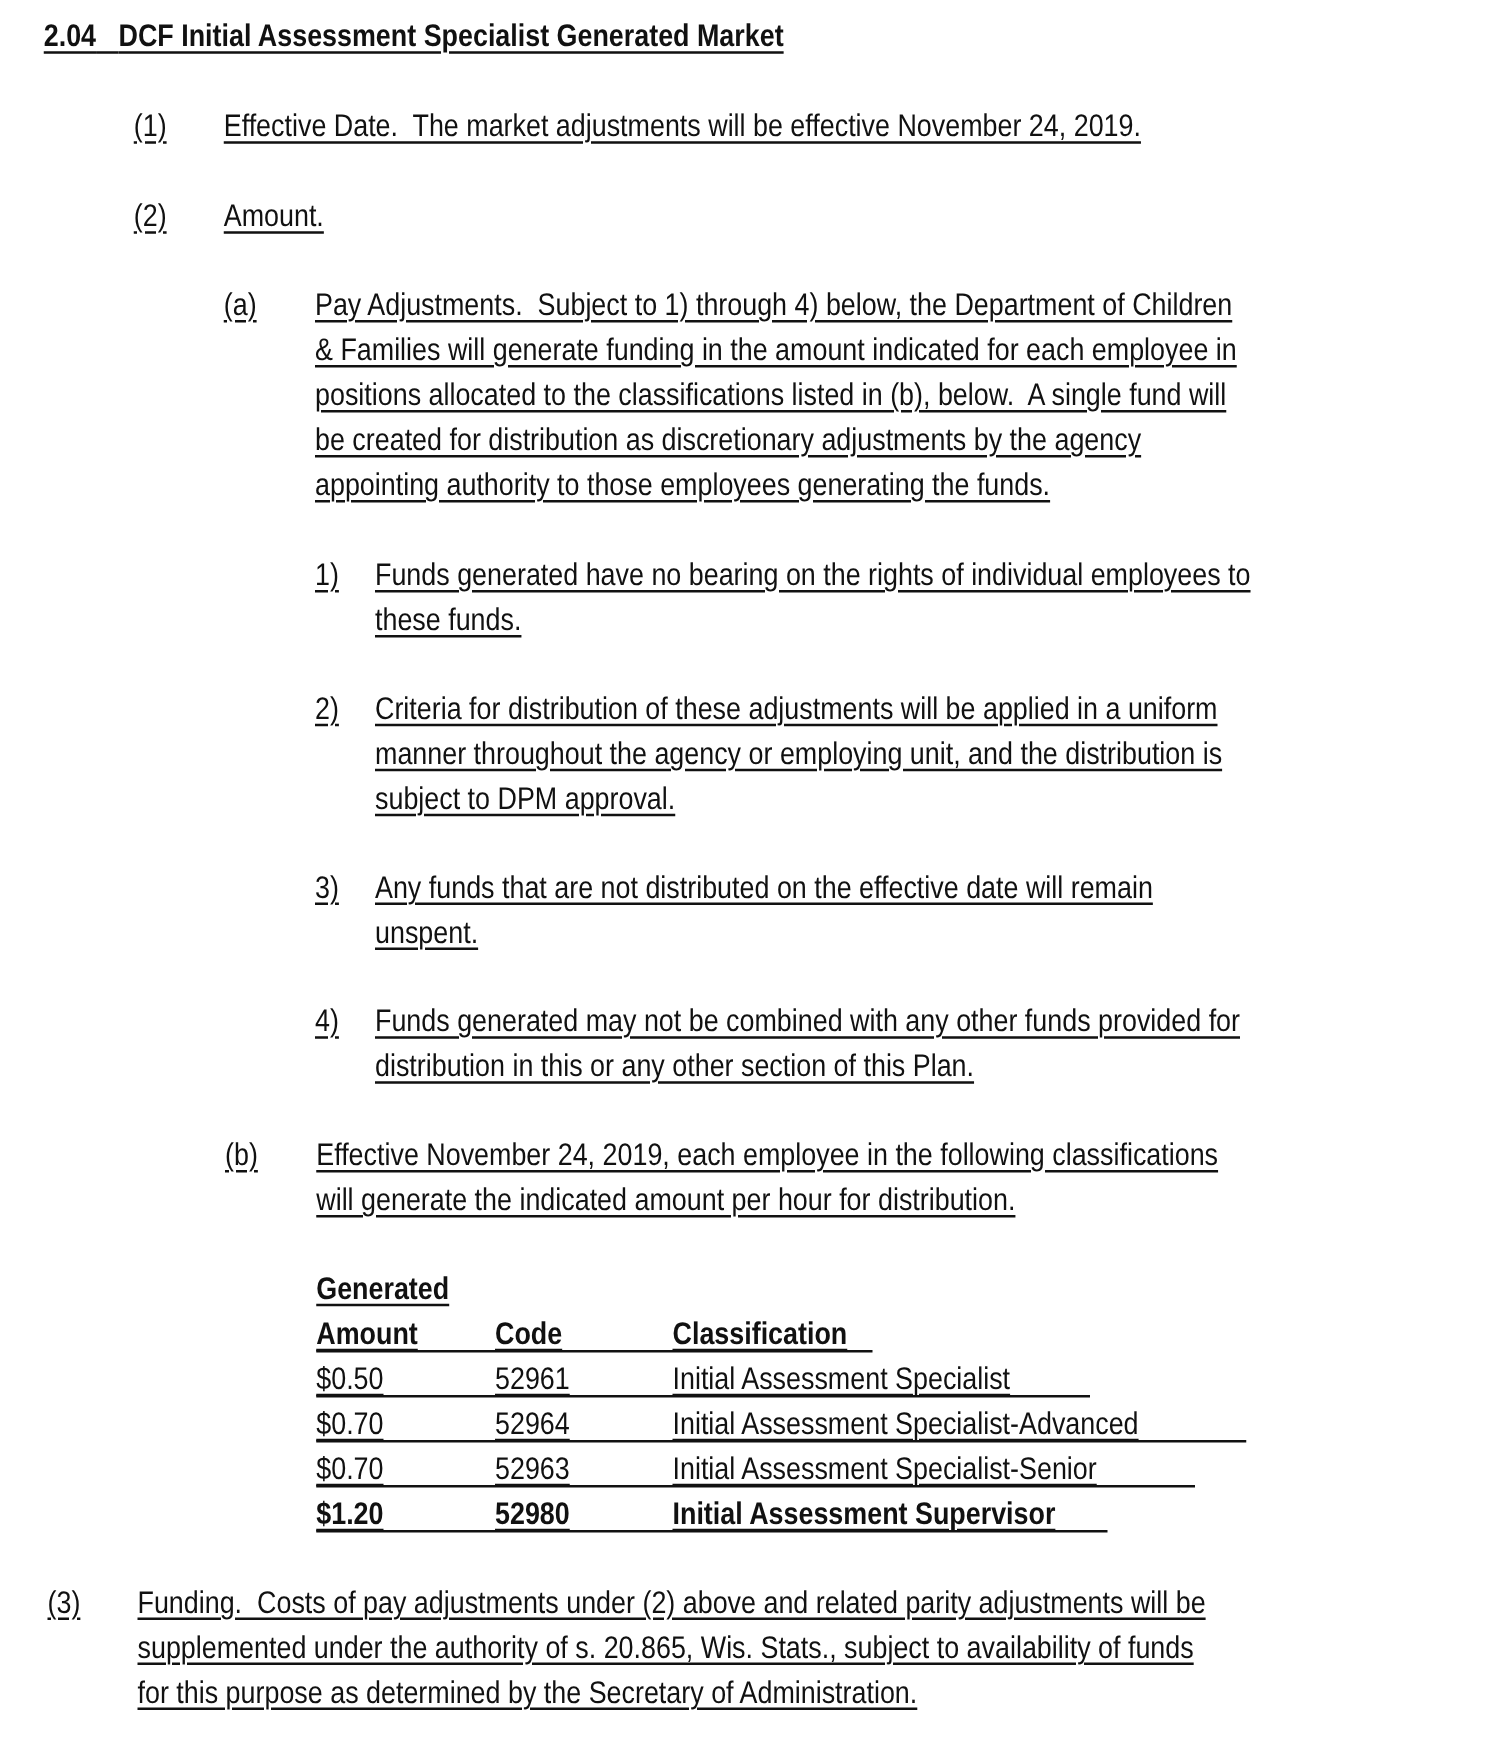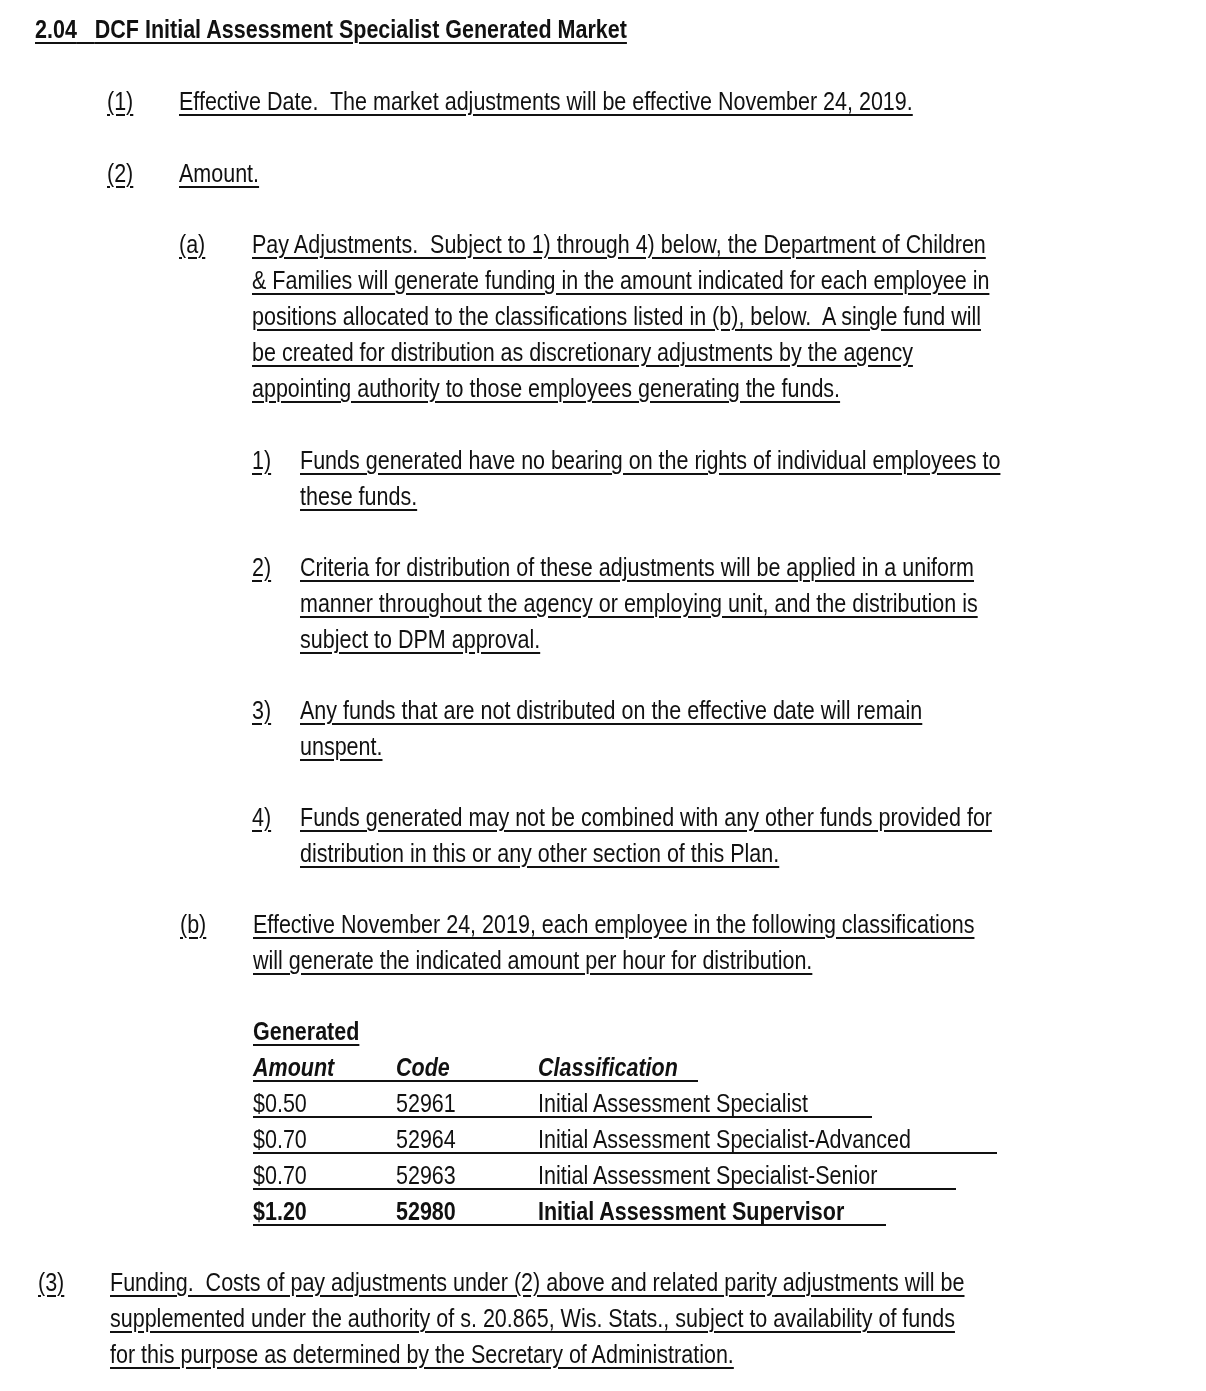--- a/index.html
+++ b/index.html
@@ -50,21 +50,21 @@
 <div class="ln" style="left:300px; top:802px;">Funds generated may not be combined with any other funds provided for</div>
 <div class="ln" style="left:300px; top:838px;">distribution in this or any other section of this Plan.</div>
 
 <div class="ln" style="left:180px; top:909px;">(b)</div>
 <div class="ln" style="left:253px; top:909px;">Effective November 24, 2019, each employee in the following classifications</div>
 <div class="ln" style="left:253px; top:945px;">will generate the indicated amount per hour for distribution.</div>
 
 <div>
   <div class="ln b" style="left:253px; top:1016px;">Generated</div>
 
-  <div class="row" style="top:1052px; width:445px;font-style:italic;">
+  <div class="row" style="top:1052px; width:445px;">
     <div class="ul" style="width:445px;"></div>
     <span class="b" style="left:0;">Amount</span>
     <span class="b" style="left:143px;">Code</span>
     <span class="b" style="left:285px;">Classification</span>
   </div>
 
   <div class="row" style="top:1088px; width:619px;text-decoration:underline;">
     <div class="ul" style="width:619px;"></div>
     <span style="left:0;">$0.50</span>
     <span style="left:143px;">52961</span>

